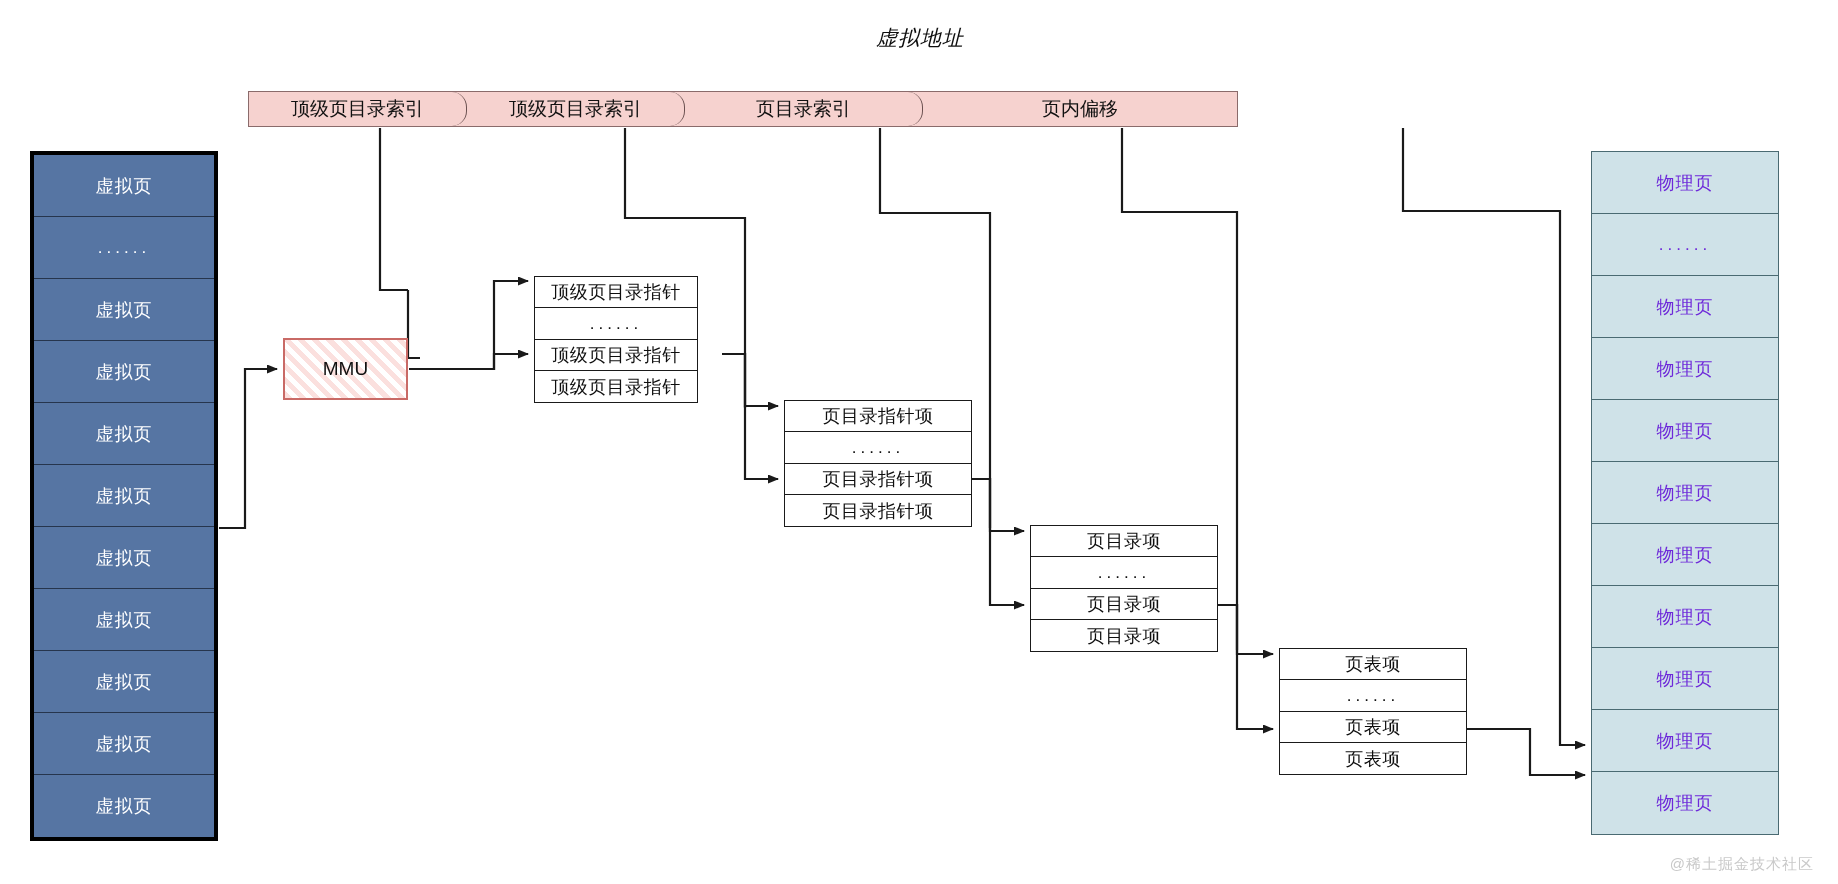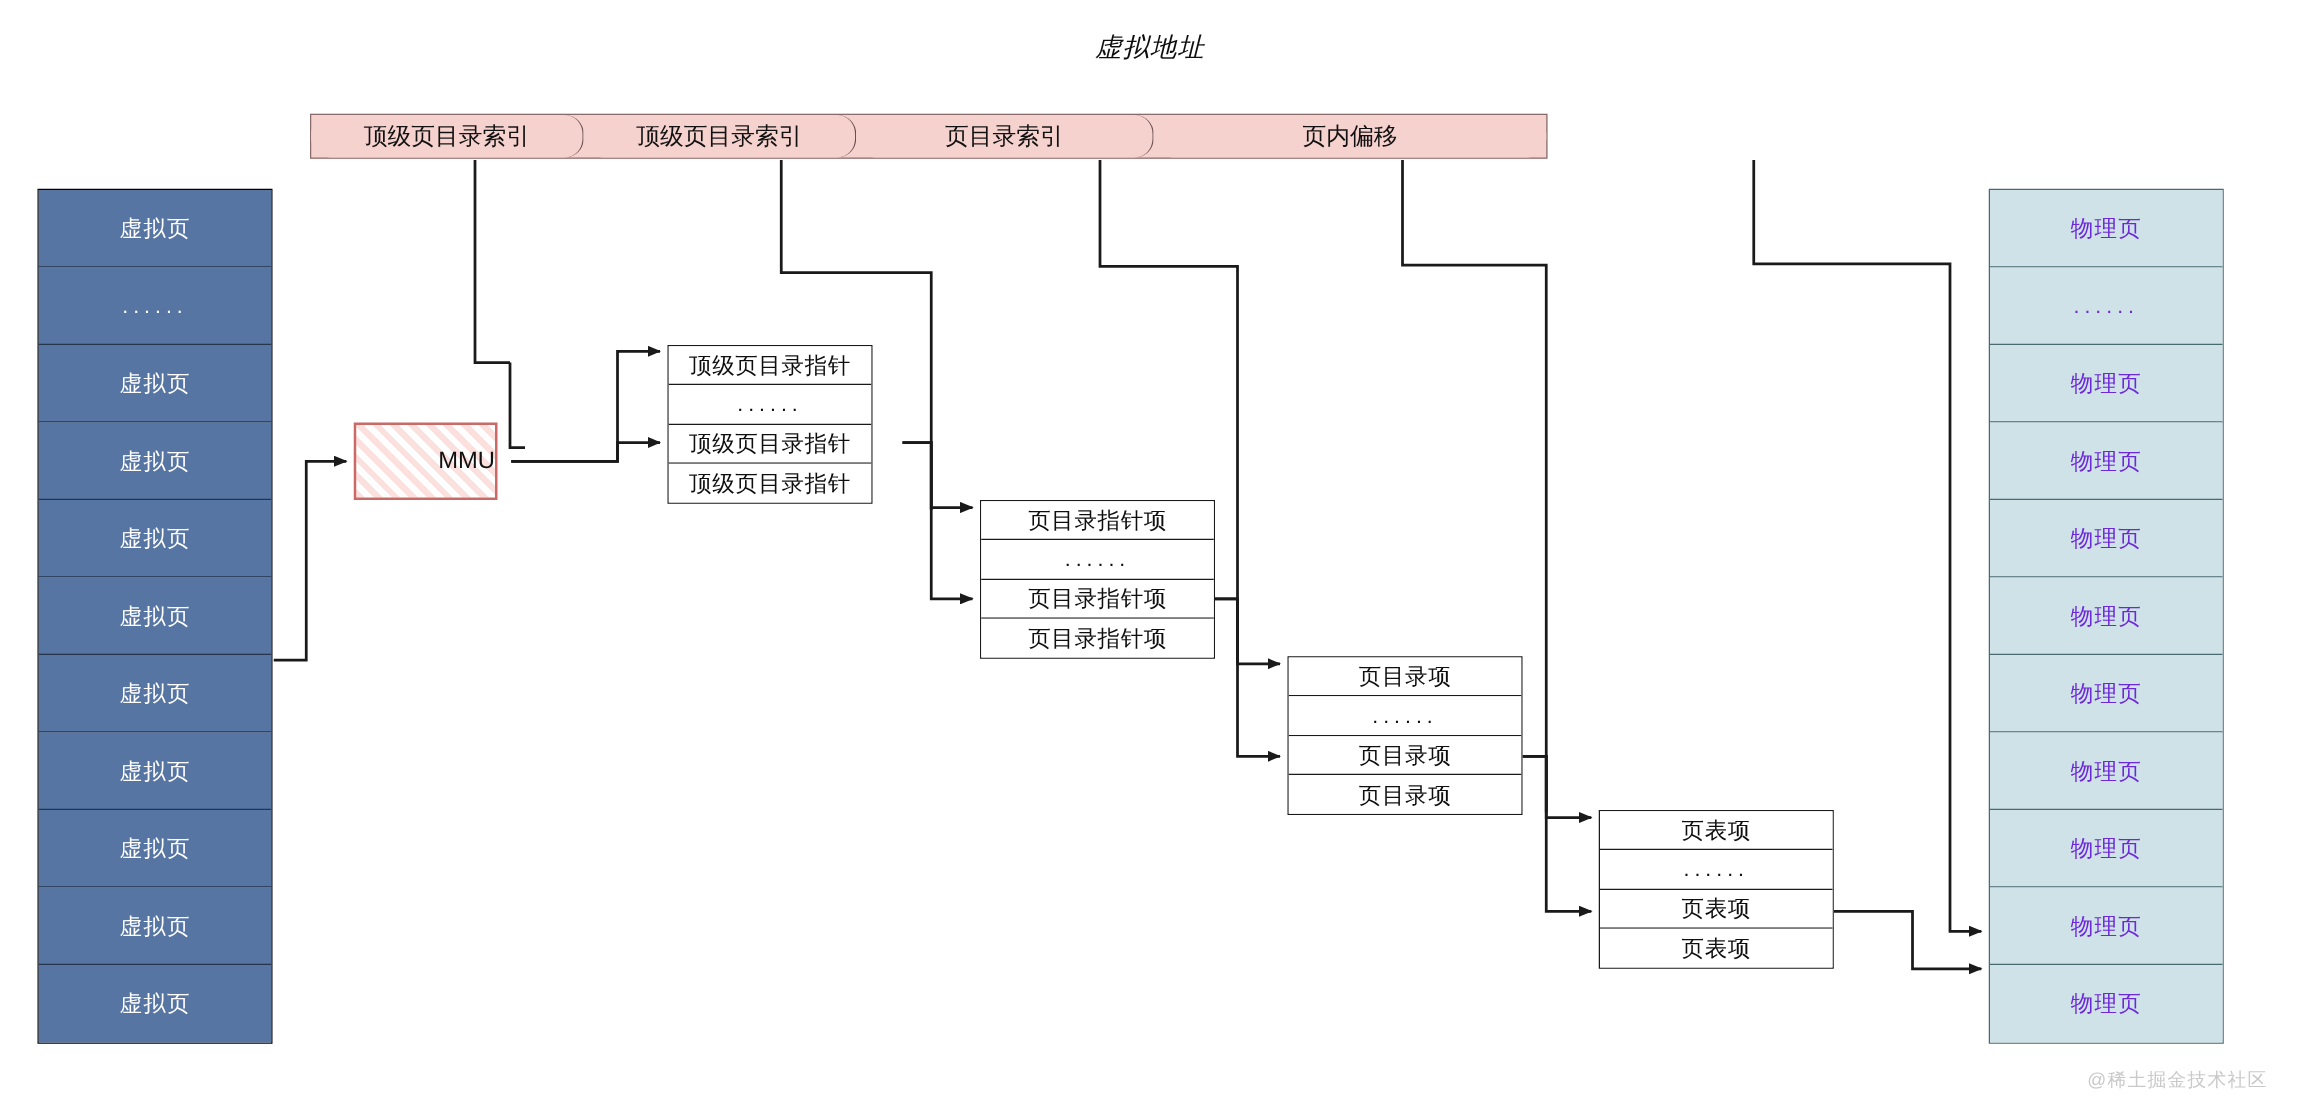--- a/index.html
+++ b/index.html
@@ -29,21 +29,21 @@
     border-right:1px solid #6a5050;box-sizing:border-box;
     font-size:19px;color:#111;background:#f6d2cf;
     height:100%;
     border-radius:15px;
   }
   .addrseg:last-child{border-right:none;}
 
   
   .vcol{
     position:absolute;left:30px;top:151px;width:188px;
-    border:1px solid #000000;box-sizing:border-box;
+    border:4px solid #000000;box-sizing:border-box;
   }
   .vcell{
     height:62px;background:#5675a3;
     border-bottom:1px solid #26354d;box-sizing:border-box;
     display:flex;align-items:center;justify-content:center;
     color:#ffffff;font-size:18px;letter-spacing:1px;
   }
   .vcell:last-child{border-bottom:none;}
   .vcell.dots{letter-spacing:4px;font-size:17px;}
 
@@ -56,23 +56,23 @@
     height:62px;background:#cfe2e8;
     border-bottom:1px solid #4a6a72;box-sizing:border-box;
     display:flex;align-items:center;justify-content:center;
     color:#6d28d9;font-size:18px;letter-spacing:1px;
   }
   .pcell:last-child{border-bottom:none;}
   .pcell.dots{letter-spacing:4px;font-size:17px;}
 
   
   .mmu{
-    position:absolute;left:283px;top:338px;width:115px;height:62px;
+    position:absolute;left:283px;top:338px;width:125px;height:62px;
     border:2px solid #c96a66;box-sizing:border-box;
-    display:flex;align-items:center;justify-content:flex-end;
+    display:flex;align-items:center;justify-content:center;
     font-size:19px;color:#111;
     background:
       repeating-linear-gradient(45deg,
         #fbe0de 0px,#fbe0de 5px,
         #ffffff 5px,#ffffff 10px);
   }
 
   
   .etable{
     position:absolute;border:1px solid #1a1a1a;box-sizing:border-box;

